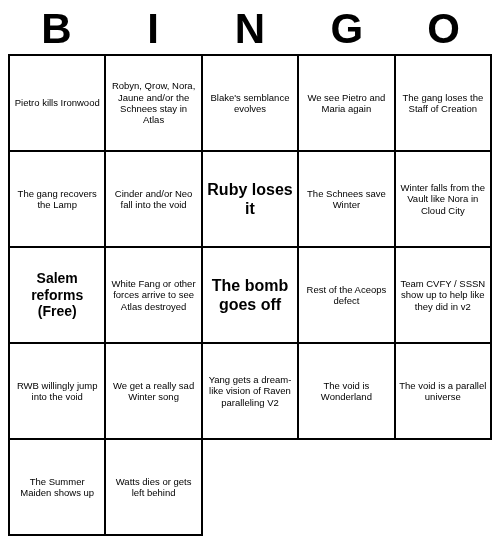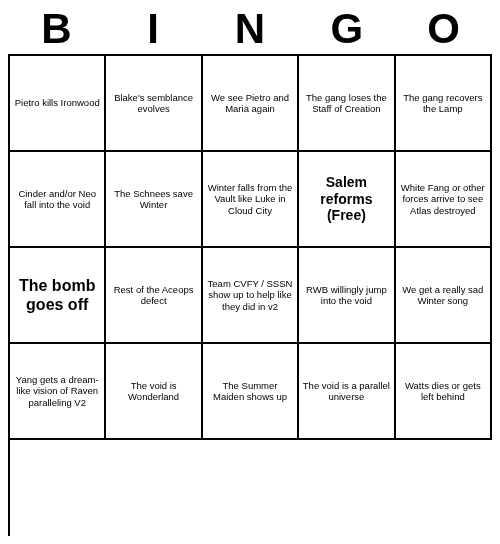--- a/index.html
+++ b/index.html
@@ -62,32 +62,34 @@
 <div class="bingo-title">
   <span>B</span>
   <span>I</span>
   <span>N</span>
   <span>G</span>
   <span>O</span>
 </div>
 
 <div class="bingo-grid" id="bingo-grid">
 <div class="bingo-cell">Pietro kills Ironwood</div>
+    <div class="bingo-cell">Robyn, Qrow, Nora, Jaune and/or the Schnees stay in Atlas</div>
     <div class="bingo-cell">Blake's semblance evolves</div>
     <div class="bingo-cell">We see Pietro and Maria again</div>
     <div class="bingo-cell">The gang loses the Staff of Creation</div>
     <div class="bingo-cell">The gang recovers the Lamp</div>
     <div class="bingo-cell">Cinder and/or Neo fall into the void</div>
+    <div class="bingo-cell large-text">Ruby loses it</div>
     <div class="bingo-cell">The Schnees save Winter</div>
-    <div class="bingo-cell">Winter falls from the Vault like Luke in Cloud City</div>
+    <div class="bingo-cell">Winter falls from the Vault like Nora in Cloud City</div>
     <div class="bingo-cell free">Salem reforms (Free)</div>
     <div class="bingo-cell">White Fang or other forces arrive to see Atlas destroyed</div>
     <div class="bingo-cell large-text">The bomb goes off</div>
     <div class="bingo-cell">Rest of the Aceops defect</div>
     <div class="bingo-cell">Team CVFY / SSSN show up to help like they did in v2</div>
     <div class="bingo-cell">RWB willingly jump into the void</div>
     <div class="bingo-cell">We get a really sad Winter song</div>
     <div class="bingo-cell">Yang gets a dream-like vision of Raven paralleling V2</div>
     <div class="bingo-cell">The void is Wonderland</div>
+    <div class="bingo-cell">The void is a parallel universe</div>
     <div class="bingo-cell">The Summer Maiden shows up</div>
-    <div class="bingo-cell">The void is a parallel universe</div>
     <div class="bingo-cell">Watts dies or gets left behind</div>
   </div>
 
 </body></html>

